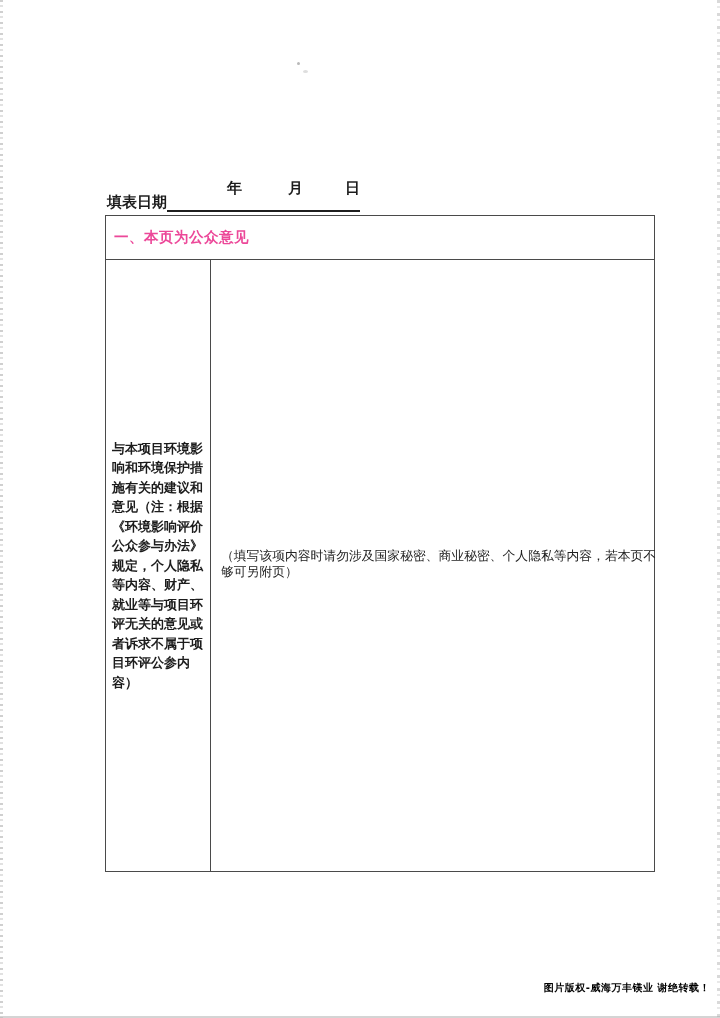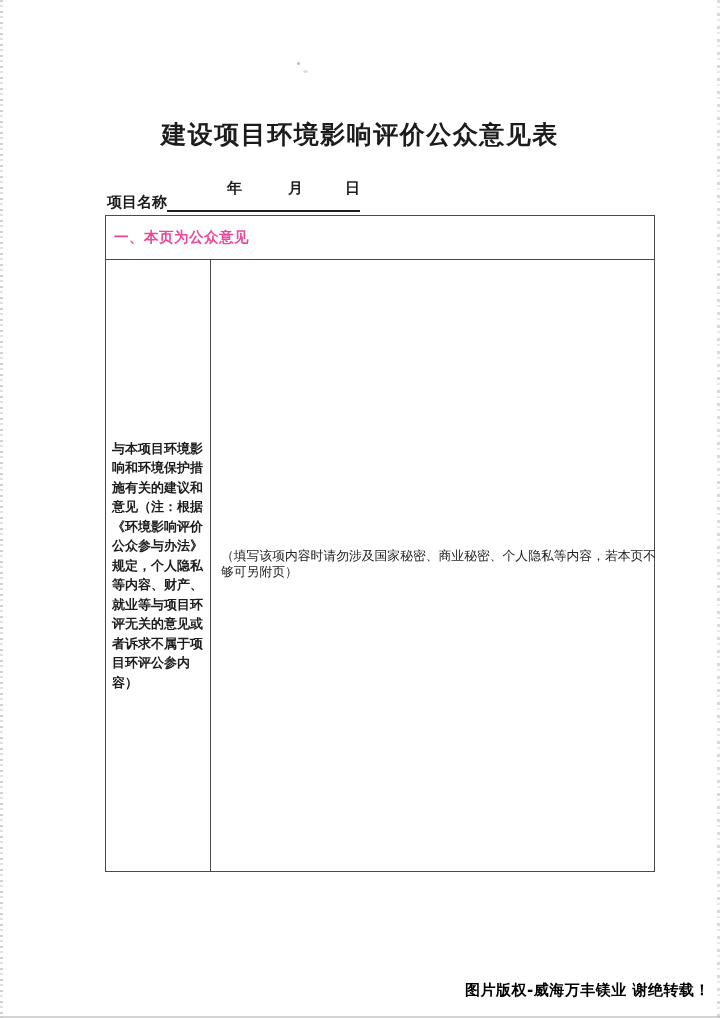--- a/index.html
+++ b/index.html
@@ -99,38 +99,37 @@
   .opinion-note{
     width:436px;
     padding:0 0 3px 10px;
     font-size:12.8px;line-height:16.5px;color:#222;
     word-break:break-all;
   }
 
   .watermark{
     position:absolute;right:10px;top:981px;
     font-family:"DejaVu Sans","Liberation Sans",sans-serif;
-    font-weight:bold;font-size:15px;letter-spacing:0.5px;
+    font-weight:bold;font-size:10px;letter-spacing:0.5px;
     color:#000000;white-space:nowrap;
   }
 </style>
 </head>
 <body>
 
 <div class="page">
 
   <div class="edge edge-left"></div>
   <div class="edge edge-right"></div>
   <div class="edge edge-bottom"></div>
   <div class="speck"></div>
   <div class="speck2"></div>
 
-  <h1 class="title">建设项目环境影响评价公众意见表</h1>
 
-  <div class="date-line"><span>项目名称</span><span class="date-underlined"><span class="blank b1"></span><span>年</span><span class="blank b2"></span><span>月</span><span class="blank b3"></span><span>日</span></span></div>
+  <div class="date-line"><span>填表日期</span><span class="date-underlined"><span class="blank b1"></span><span>年</span><span class="blank b2"></span><span>月</span><span class="blank b3"></span><span>日</span></span></div>
 
   <table class="form-table">
     <colgroup>
         <col class="c1">
         <col class="c2">
       </colgroup>
     <tbody>
     <tr>
       <td class="section-cell" colspan="2">
         <span>一、本页为公众意见</span>

